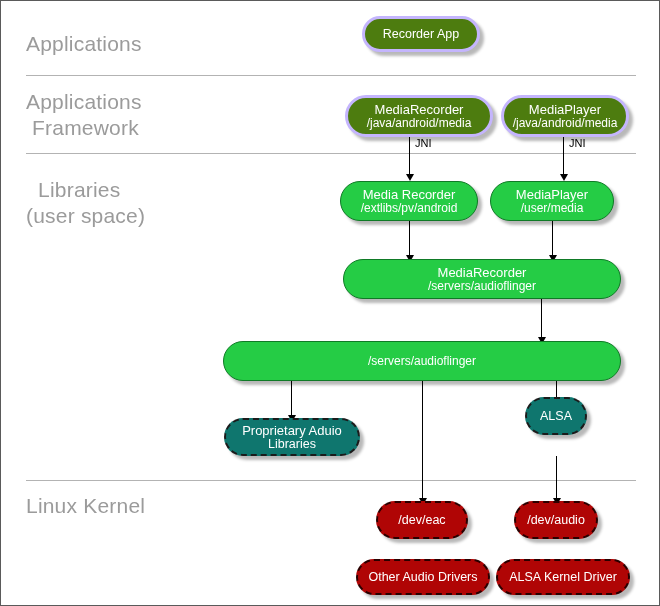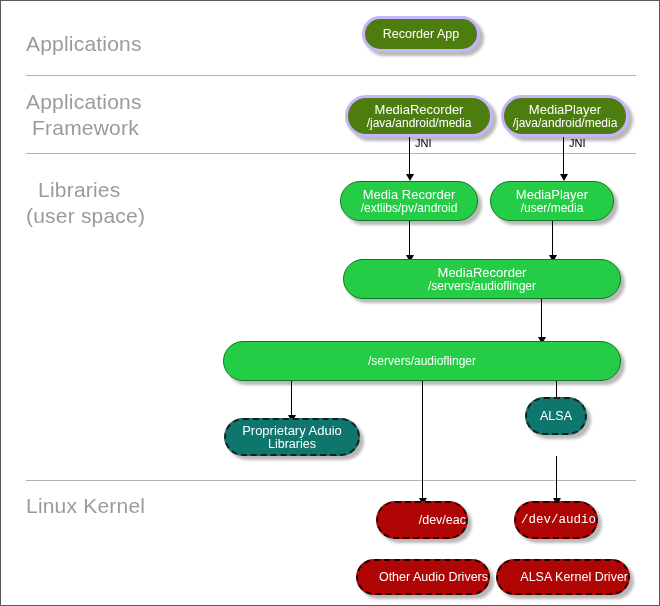--- a/index.html
+++ b/index.html
@@ -70,21 +70,20 @@
     background: #25cc45;
     border: 1px solid #0f7a26;
   }
   .node.green-dashed {
     background: #0f766e;
     border: 2px dashed #1b1b1b;
   }
   .node.red-dashed {
     background: #b00505;
     border: 2px dashed #2a0000;
-    align-items: flex-end;
   }
 
   
   .vline {
     position: absolute;
     width: 1px;
     background: #000000;
     z-index: 2;
   }
   .arrowhead {
@@ -193,21 +192,21 @@
     <span class="title">ALSA</span>
   </div>
 
   <div class="vline" style="left:555px; top:455px; height:44px;"></div>
   <div class="arrowhead" style="left:552px; top:497px;"></div>
 
   <div class="node red-dashed one-line" style="left:375px; top:500px; width:92px; height:38px;">
     <span class="title">/dev/eac</span>
   </div>
 
-  <div class="node red-dashed one-line" style="left:513px; top:500px; width:84px; height:38px;font-family:Liberation Mono, monospace;">
+  <div class="node red-dashed one-line" style="left:513px; top:500px; width:84px; height:38px;">
     <span class="title">/dev/audio</span>
   </div>
 
   <div class="node red-dashed one-line" style="left:495px; top:558px; width:134px; height:36px;">
     <span class="title">ALSA Kernel Driver</span>
   </div>
 
   <div class="node red-dashed one-line" style="left:355px; top:558px; width:134px; height:36px;">
     <span class="title">Other Audio Drivers</span>
   </div>

